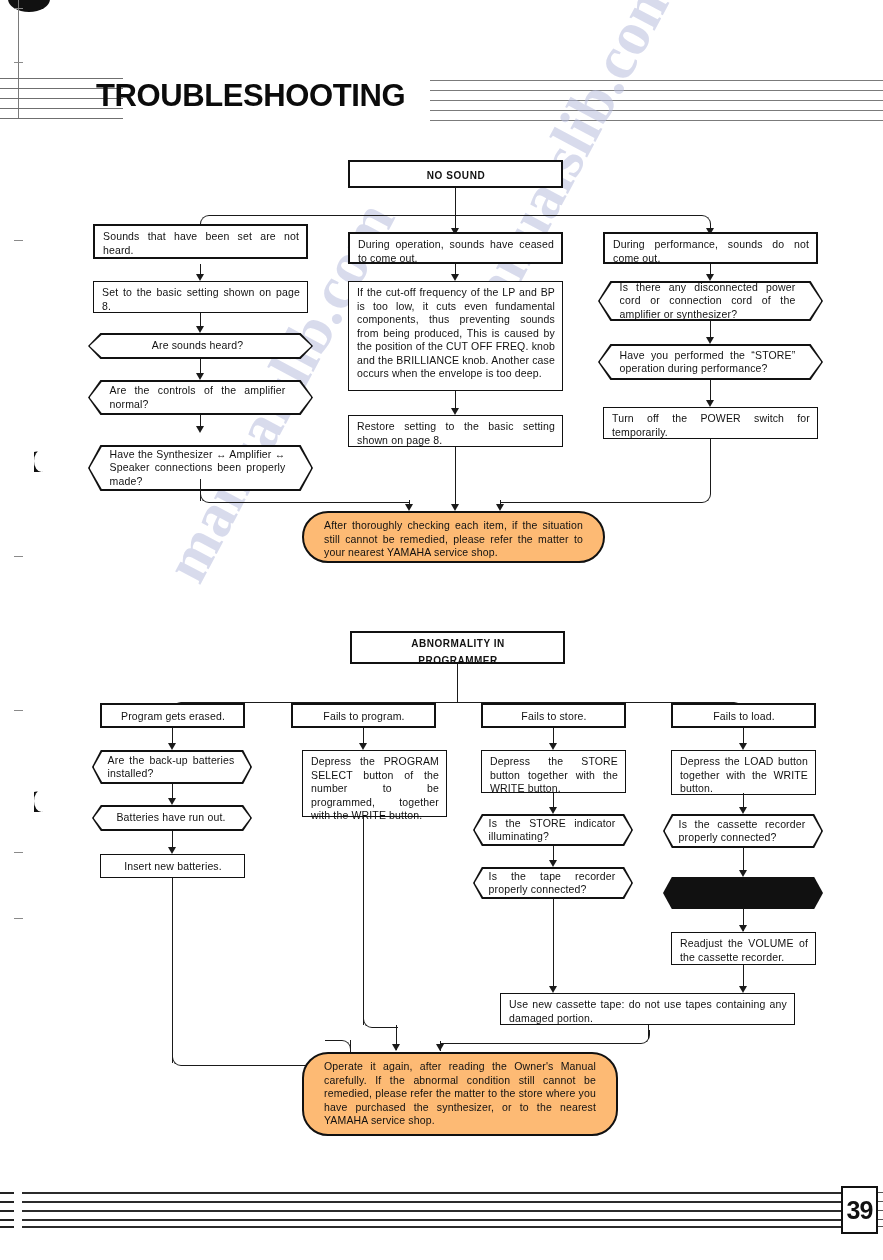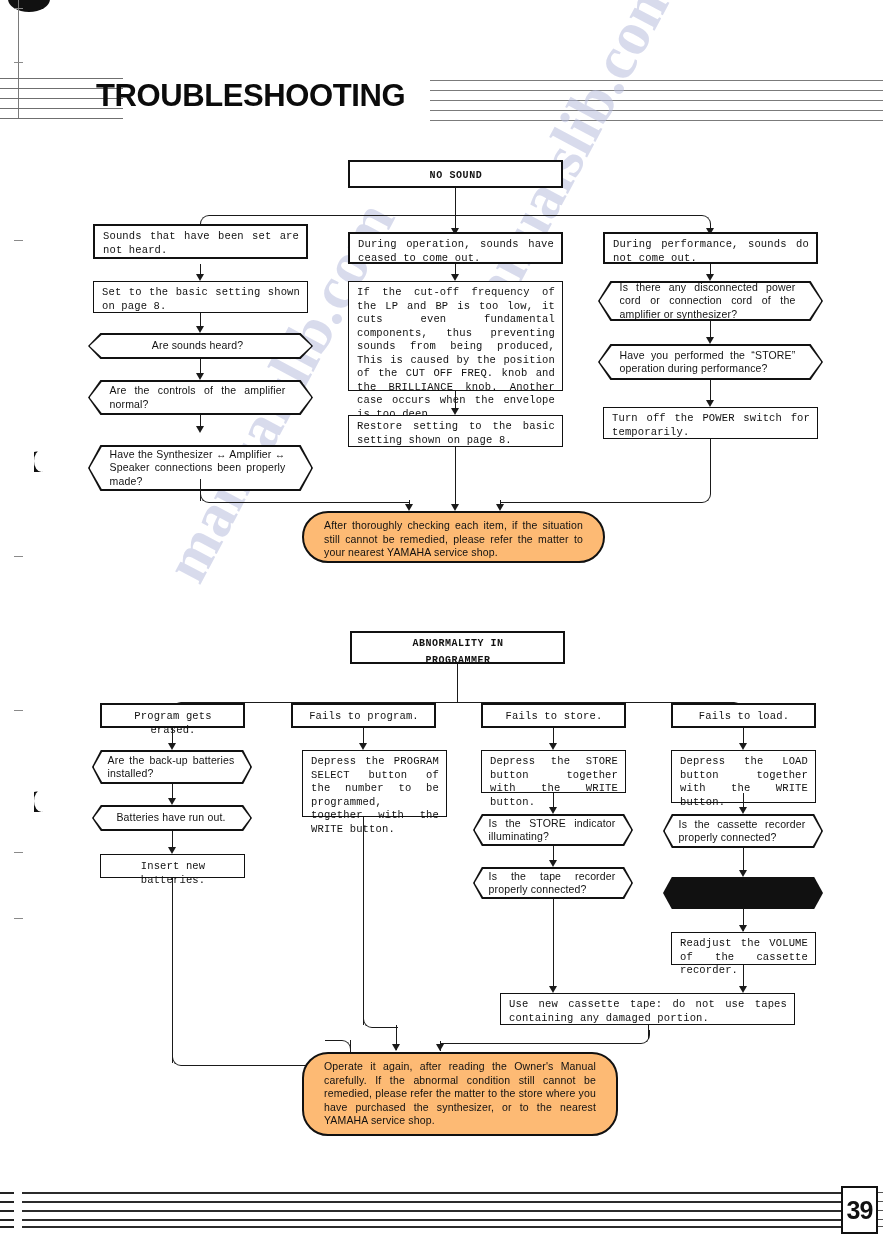--- a/index.html
+++ b/index.html
@@ -52,21 +52,21 @@
   .wm{
     position:absolute;color:#b9bede;opacity:.55;font-weight:bold;
     font-family:"Liberation Serif","DejaVu Serif",serif;
     pointer-events:none;user-select:none;white-space:nowrap;
   }
   .wm1{left:432px;top:330px;font-size:62px;transform:rotate(-62deg);transform-origin:left top;}
   .wm2{left:150px;top:560px;font-size:62px;transform:rotate(-62deg);transform-origin:left top;}
 
   
   .node{position:absolute;box-sizing:border-box;background:#fff;}
-  .rect{border:1.5px solid #111;font-family:Liberation Mono, monospace;}
+  .rect{border:1.5px solid #111;}
   .rect.thick{border:2.5px solid #111;}
   .rect .tx, .hex .tx, .round .tx{
     display:block;padding:4px 7px 3px 8px;
     font-size:10.5px;line-height:13.5px;
     text-align:justify;text-align-last:left;
     letter-spacing:.15px;
   }
   .rect.ctr .tx{text-align:center;text-align-last:center;}
   .hex{position:absolute;box-sizing:border-box;}
   .hex .shell{
@@ -329,21 +329,21 @@
   </div>
   <div class="ln v" style="left:553px;top:899px;height:92px"></div>
   <div class="arr" style="left:549px;top:986px"></div>
 
   <div class="node rect thick ctr" style="left:671px;top:703px;width:145px;height:25px">
     <span class="tx" style="padding-top:5px">Fails to load.</span>
   </div>
   <div class="ln v" style="left:743px;top:728px;height:20px"></div>
   <div class="arr" style="left:739px;top:743px"></div>
 
-  <div class="node rect" style="left:671px;top:750px;width:145px;height:53px">
+  <div class="node rect" style="left:671px;top:750px;width:145px;height:45px">
     <span class="tx">Depress the LOAD button together with the WRITE button.</span>
   </div>
   <div class="ln v" style="left:743px;top:793px;height:19px"></div>
   <div class="arr" style="left:739px;top:807px"></div>
 
   <div class="hex" style="left:663px;top:814px;width:160px;height:34px">
     <div class="shell"></div>
     <div class="inner">
         <span class="tx" style="padding:0 16px 0 14px">Is the cassette recorder properly connected?</span>
       </div>

